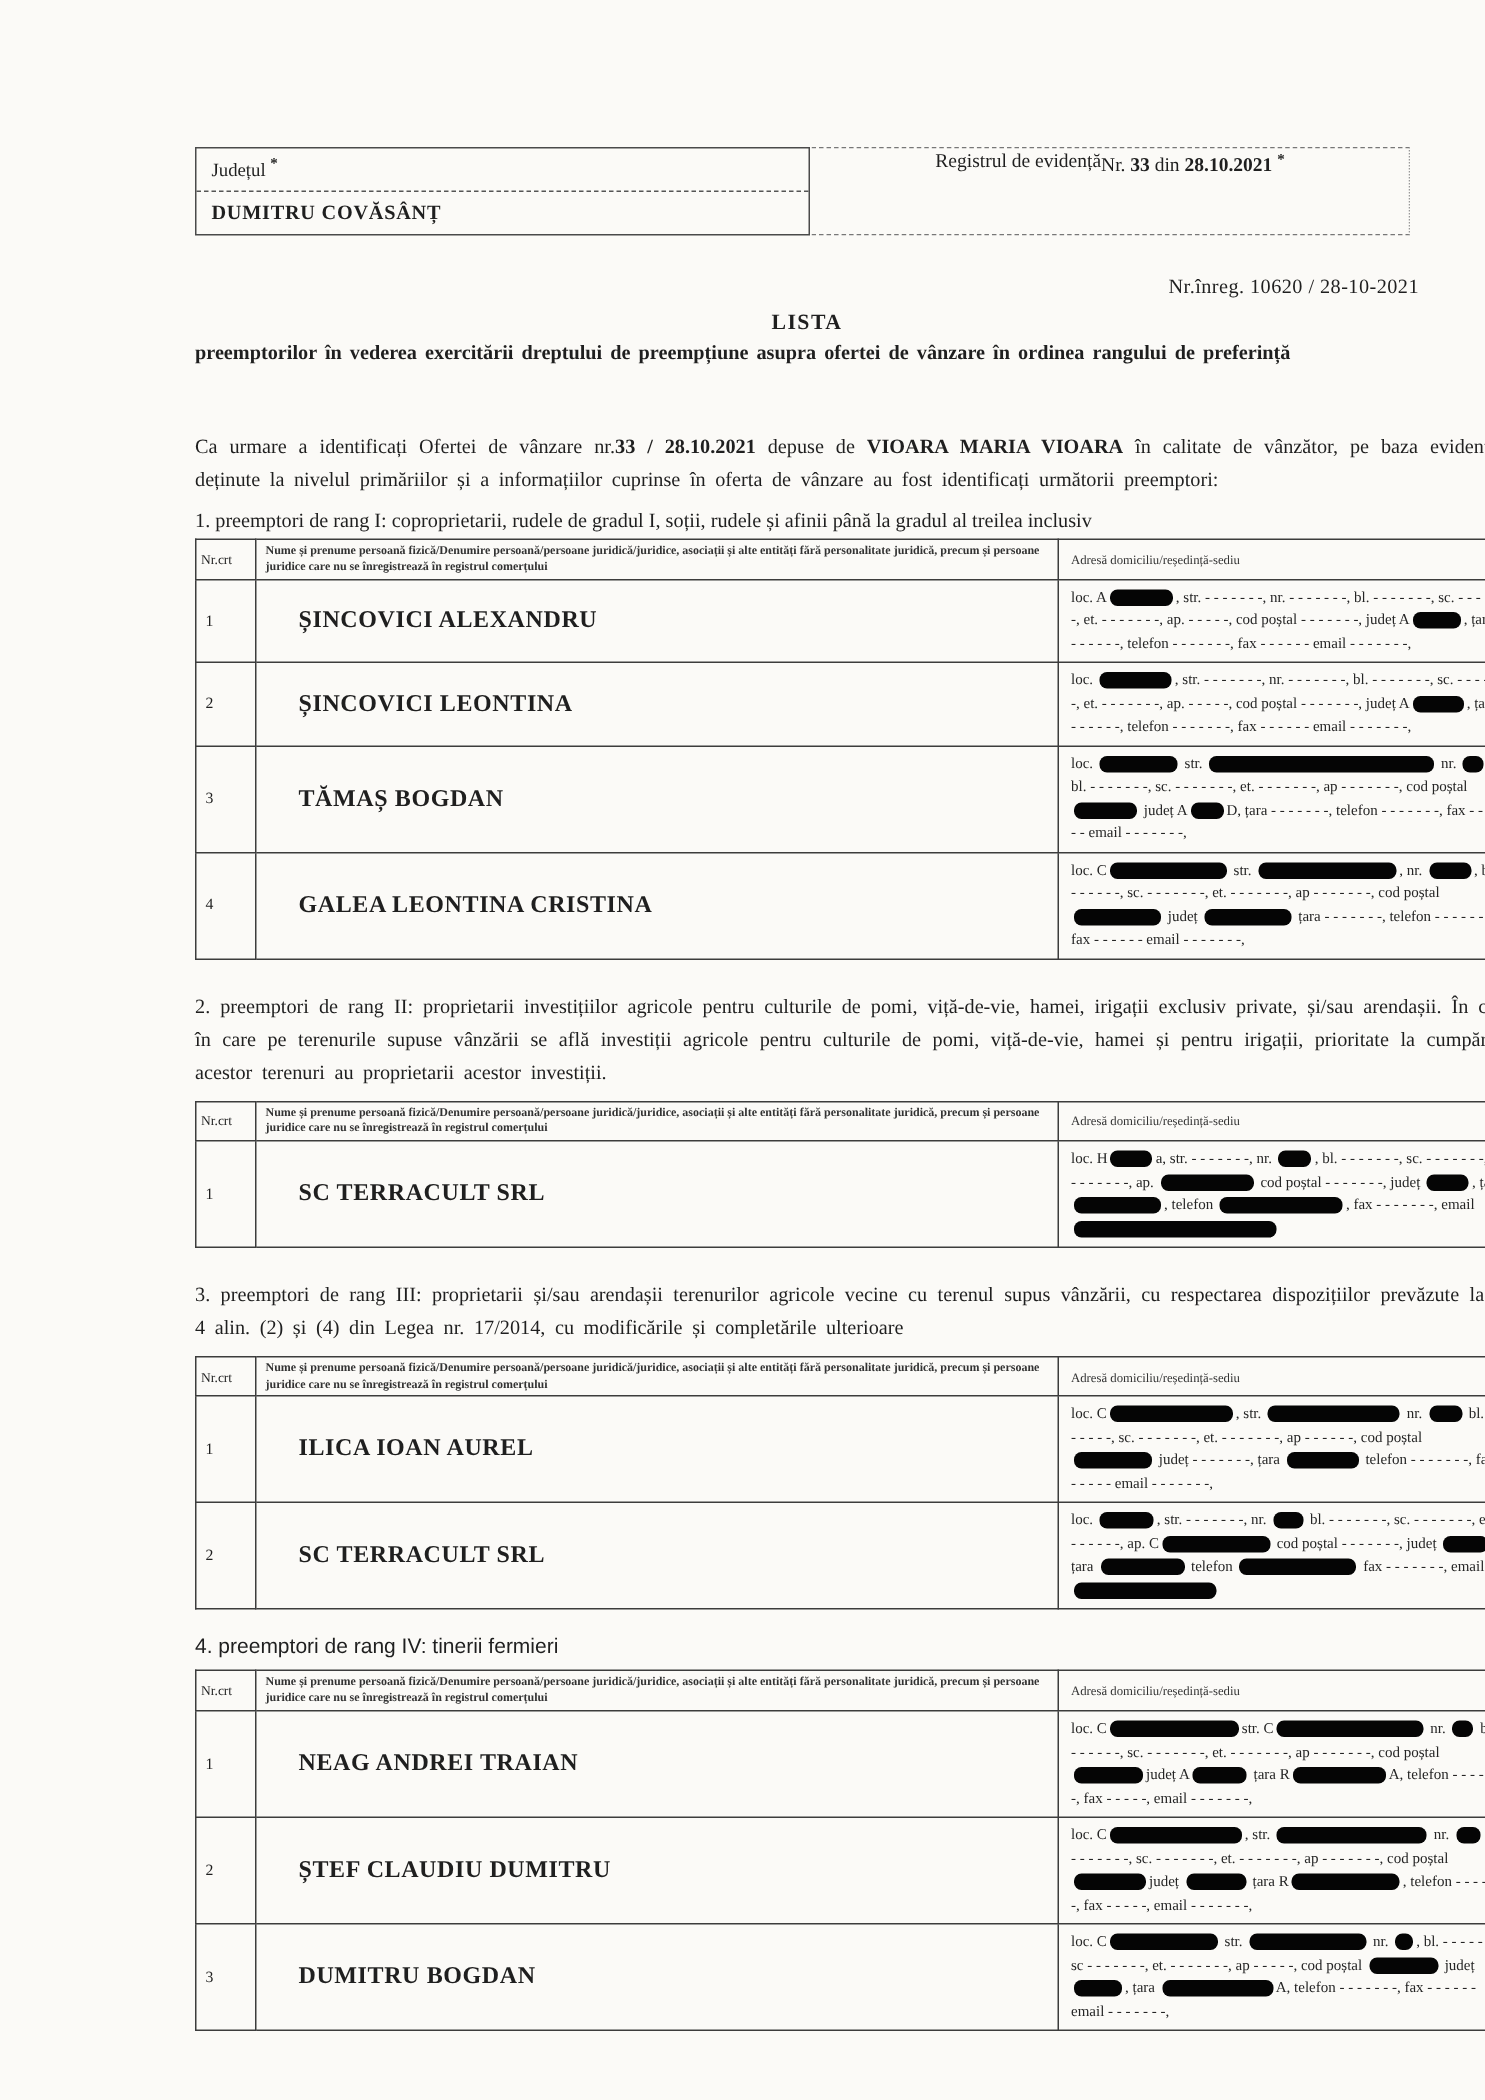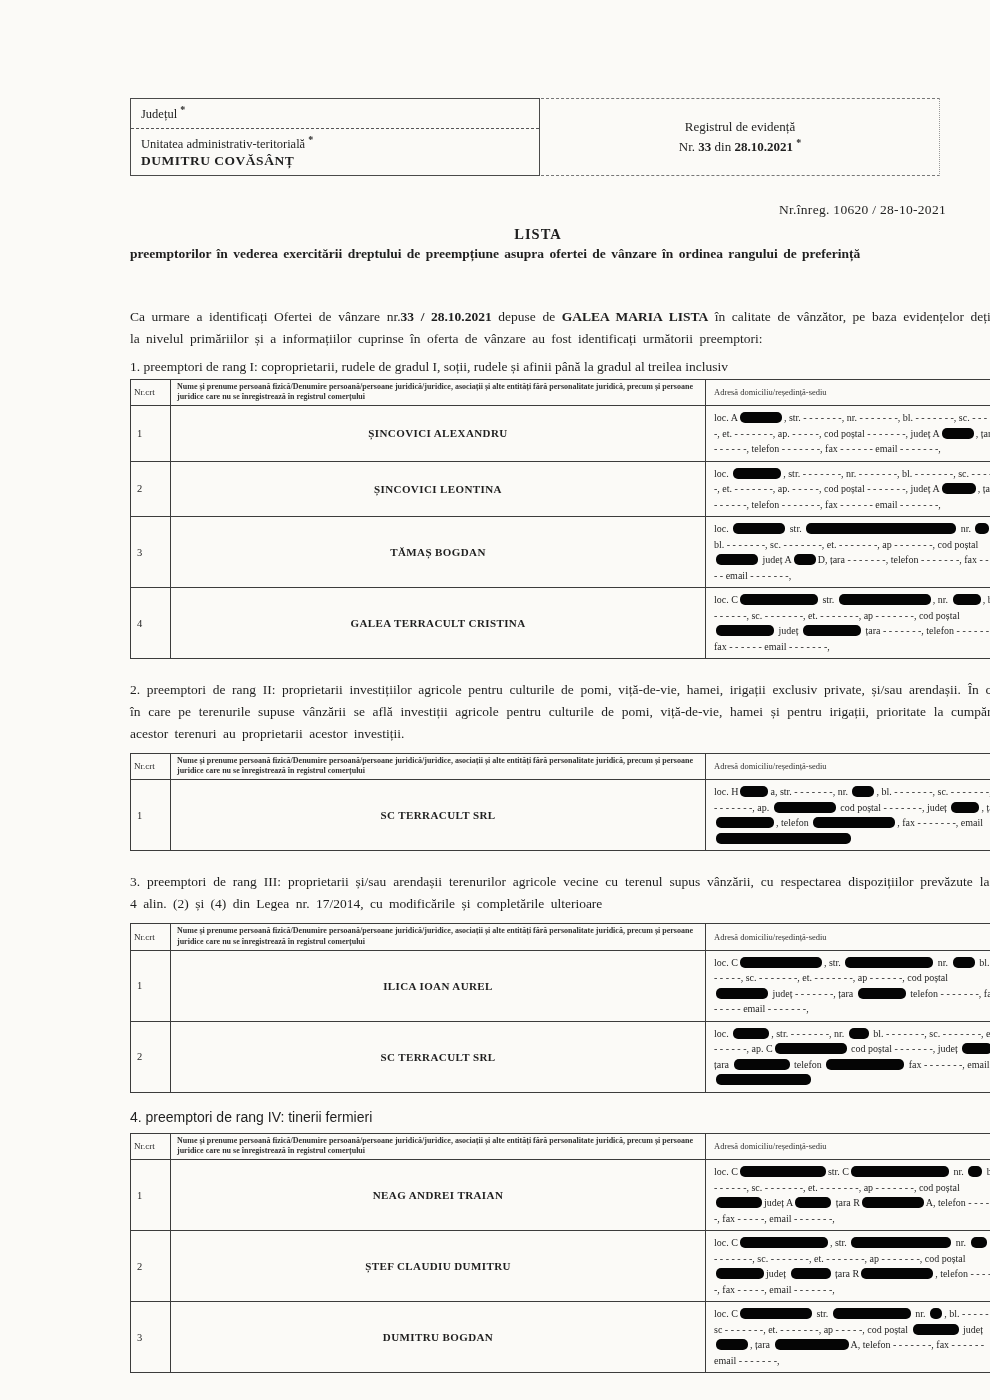--- a/index.html
+++ b/index.html
@@ -13,21 +13,21 @@
   
   .head-row{display:flex;align-items:stretch;}
   .left-box{width:408px;border:1px solid #4a4a4a;}
   .left-box .cell{padding:5px 10px 6px 10px;}
   .left-box .cell + .cell{border-top:1px dashed #555;}
   .box-label{font-size:12.5px;}
   .box-label sup{font-size:10px;font-weight:bold;}
   .box-value{font-size:13.5px;font-weight:bold;letter-spacing:.5px;margin-top:1px;}
   .right-box{
     width:398px;margin-left:1px;border-top:1px dashed #777;border-bottom:1px dashed #777;border-right:1px dotted #999;
-    display:flex;flex-direction:column;justify-content:center;text-align:center;
+    display:flex;flex-direction:row;justify-content:center;text-align:center;
   }
   .registry-label{font-size:13px;}
   .registry-line{font-size:13px;margin-top:2px;}
   .registry-line .b{font-weight:bold;}
   .registry-line sup{font-size:10px;font-weight:bold;}
 
   .reg-line{width:816px;text-align:right;font-size:13.5px;margin-top:26px;letter-spacing:.3px;}
 
   .doc-title{width:816px;text-align:center;font-size:14.5px;font-weight:bold;letter-spacing:1px;margin-top:8px;}
   .doc-subtitle{font-size:13.5px;font-weight:bold;white-space:nowrap;margin-top:3px;word-spacing:2px;}
@@ -41,54 +41,53 @@
 
   table.list{border-collapse:collapse;table-layout:fixed;width:884px;margin-top:4px;}
   table.list th,table.list td{border:1px solid #3c3c3c;vertical-align:middle;}
   col.c-nr{width:40px;}
   col.c-name{width:535px;}
   col.c-addr{width:309px;}
   th.h-nr{font-size:9px;font-weight:normal;text-align:left;padding:2px 3px;}
   th.h-name{font-size:8px;font-weight:bold;text-align:left;padding:2px 6px;line-height:1.35;color:#333;}
   th.h-addr{font-size:8.5px;font-weight:normal;text-align:left;padding:2px 8px;color:#333;}
   td.d-nr{font-size:10.5px;text-align:left;padding:2px 6px;}
-  td.d-name{font-size:11px;font-weight:bold;letter-spacing:.4px;padding:2px 16px;text-align:center;}
+  td.d-name{font-size:16px;font-weight:bold;letter-spacing:.4px;padding:2px 28px;}
   td.d-addr{font-size:10px;padding:4px 8px;line-height:1.55;color:#252525;}
   tr.r{height:49px;}
 
   .redact{display:inline-block;height:11px;background:#050505;border-radius:5px;vertical-align:text-bottom;margin:0 2px;}
 </style>
 </head>
 <body>
 
 <div class="page">
   <div class="content">
 
     <div class="head-row">
       <div class="left-box">
         <div class="cell">
           <div class="box-label"><span>Județul</span> <sup>*</sup></div>
         </div>
         <div class="cell">
-          <div class="box-label"><span>Unitatea administrativ-teritorială</span> <sup>*</sup></div>
           <div class="box-value">DUMITRU COVĂSÂNȚ</div>
         </div>
       </div>
       <div class="right-box">
         <div class="registry-label">Registrul de evidență</div>
         <div class="registry-line"><span>Nr. </span><span class="b">33</span><span> din </span><span class="b">28.10.2021</span> <sup>*</sup></div>
       </div>
     </div>
 
     <div class="reg-line">Nr.înreg. 10620 / 28-10-2021</div>
 
     <div class="doc-title">LISTA</div>
     <div class="doc-subtitle">preemptorilor în vederea exercitării dreptului de preempțiune asupra ofertei de vânzare în ordinea rangului de preferință</div>
 
-    <p class="intro"><span>Ca urmare a identificați Ofertei de vânzare nr.</span><span class="b">33 / 28.10.2021</span><span> depuse de </span><span class="b">GALEA MARIA LISTA</span><span> în calitate de vânzător, pe baza evidențelor deținute la nivelul primăriilor și a informațiilor cuprinse în oferta de vânzare au fost identificați următorii preemptori:</span></p>
+    <p class="intro"><span>Ca urmare a identificați Ofertei de vânzare nr.</span><span class="b">33 / 28.10.2021</span><span> depuse de </span><span class="b">VIOARA MARIA VIOARA</span><span> în calitate de vânzător, pe baza evidențelor deținute la nivelul primăriilor și a informațiilor cuprinse în oferta de vânzare au fost identificați următorii preemptori:</span></p>
 
     <div class="sec-heading">1. preemptori de rang I: coproprietarii, rudele de gradul I, soții, rudele și afinii până la gradul al treilea inclusiv</div>
     <table class="list">
       <colgroup>
           <col class="c-nr">
           <col class="c-name">
           <col class="c-addr">
         </colgroup>
       <tbody>
           <tr>
@@ -106,21 +105,21 @@
         <td class="d-name">ȘINCOVICI LEONTINA</td>
         <td class="d-addr">loc. <span class="redact" style="width: 48px;"></span>, str. - - - - - - -, nr. - - - - - - -, bl. - - - - - - -, sc. - - - - - - -, et. - - - - - - -, ap. - - - - -, cod poștal - - - - - - -, județ A<span class="redact" style="width: 34px;"></span>, țara - - - - - - -, telefon - - - - - - -, fax - - - - - - email - - - - - - -,</td>
       </tr>
       <tr class="r">
         <td class="d-nr">3</td>
         <td class="d-name">TĂMAȘ BOGDAN</td>
         <td class="d-addr">loc. <span class="redact" style="width: 52px;"></span> str. <span class="redact" style="width: 150px;"></span> nr. <span class="redact" style="width: 14px;"></span>2, bl. - - - - - - -, sc. - - - - - - -, et. - - - - - - -, ap - - - - - - -, cod poștal <span class="redact" style="width: 42px;"></span> județ A<span class="redact" style="width: 22px;"></span>D, țara - - - - - - -, telefon - - - - - - -, fax - - - - - - email - - - - - - -,</td>
       </tr>
       <tr class="r">
         <td class="d-nr">4</td>
-        <td class="d-name">GALEA TERRACULT CRISTINA</td>
+        <td class="d-name">GALEA LEONTINA CRISTINA</td>
         <td class="d-addr">loc. C<span class="redact" style="width: 78px;"></span> str. <span class="redact" style="width: 92px;"></span>, nr. <span class="redact" style="width: 28px;"></span>, bl. - - - - - - -, sc. - - - - - - -, et. - - - - - - -, ap - - - - - - -, cod poștal <span class="redact" style="width: 58px;"></span> județ <span class="redact" style="width: 58px;"></span> țara - - - - - - -, telefon - - - - - - -, fax - - - - - - email - - - - - - -,</td>
       </tr>
     </tbody>
       </table>
 
     <p class="sec-par">2. preemptori de rang II: proprietarii investițiilor agricole pentru culturile de pomi, viță-de-vie, hamei, irigații exclusiv private, și/sau arendașii. În cazul în care pe terenurile supuse vânzării se află investiții agricole pentru culturile de pomi, viță-de-vie, hamei și pentru irigații, prioritate la cumpărarea acestor terenuri au proprietarii acestor investiții.</p>
     <table class="list">
       <colgroup>
           <col class="c-nr">
           <col class="c-name">

